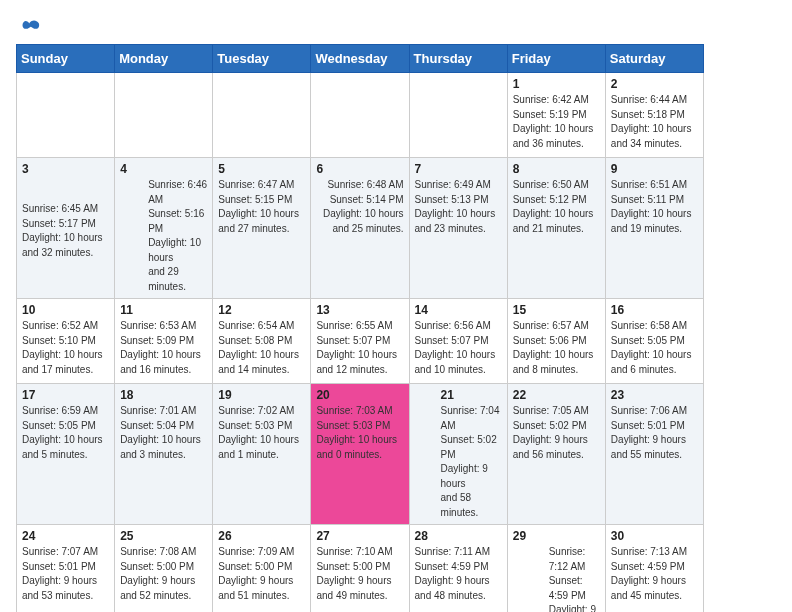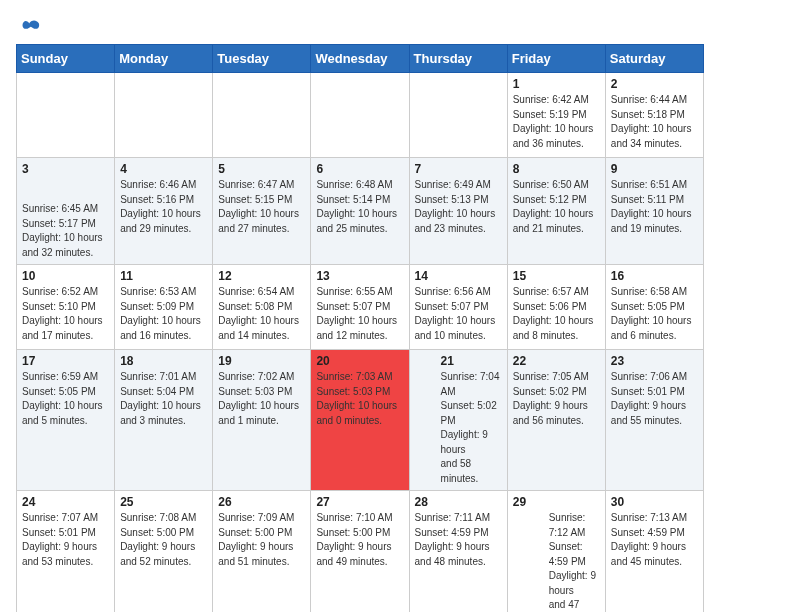--- a/index.html
+++ b/index.html
@@ -159,35 +159,35 @@
         <tr>
           <td style="background: rgb(240, 244, 248);">
             <span class="day-num">3</span>
             <div class="day-info" style="white-space: pre-line; margin-top: 26px;">Sunrise: 6:45 AM
 Sunset: 5:17 PM
 Daylight: 10 hours
 and 32 minutes.</div>
           </td>
           <td style="background: rgb(240, 244, 248);">
             <span class="day-num">4</span>
-            <div class="day-info" style="white-space: pre-line;">Sunrise: 6:46 AM
+            <div class="day-info" style="white-space: pre-line; margin-left: 28px;">Sunrise: 6:46 AM
 Sunset: 5:16 PM
 Daylight: 10 hours
 and 29 minutes.</div>
           </td>
           <td style="background: rgb(240, 244, 248);">
             <span class="day-num">5</span>
             <div class="day-info" style="white-space: pre-line;">Sunrise: 6:47 AM
 Sunset: 5:15 PM
 Daylight: 10 hours
 and 27 minutes.</div>
           </td>
           <td style="background: rgb(240, 244, 248);">
             <span class="day-num">6</span>
-            <div class="day-info" style="white-space: pre-line;">Sunrise: 6:48 AM
+            <div class="day-info" style="white-space: pre-line; text-align: right;">Sunrise: 6:48 AM
 Sunset: 5:14 PM
 Daylight: 10 hours
 and 25 minutes.</div>
           </td>
           <td style="background: rgb(240, 244, 248);">
             <span class="day-num">7</span>
             <div class="day-info" style="white-space: pre-line;">Sunrise: 6:49 AM
 Sunset: 5:13 PM
 Daylight: 10 hours
 and 23 minutes.</div>
@@ -273,21 +273,21 @@
 Daylight: 10 hours
 and 3 minutes.</div>
           </td>
           <td style="background: rgb(240, 244, 248);">
             <span class="day-num">19</span>
             <div class="day-info" style="white-space: pre-line;">Sunrise: 7:02 AM
 Sunset: 5:03 PM
 Daylight: 10 hours
 and 1 minute.</div>
           </td>
-          <td style="background: #ef4444;">
+          <td style="background: #ec4899;">
             <span class="day-num">20</span>
             <div class="day-info" style="white-space: pre-line;">Sunrise: 7:03 AM
 Sunset: 5:03 PM
 Daylight: 10 hours
 and 0 minutes.</div>
           </td>
           <td style="background: rgb(240, 244, 248); padding-left: 31px;">
             <span class="day-num">21</span>
             <div class="day-info" style="white-space: pre-line;">Sunrise: 7:04 AM
 Sunset: 5:02 PM

